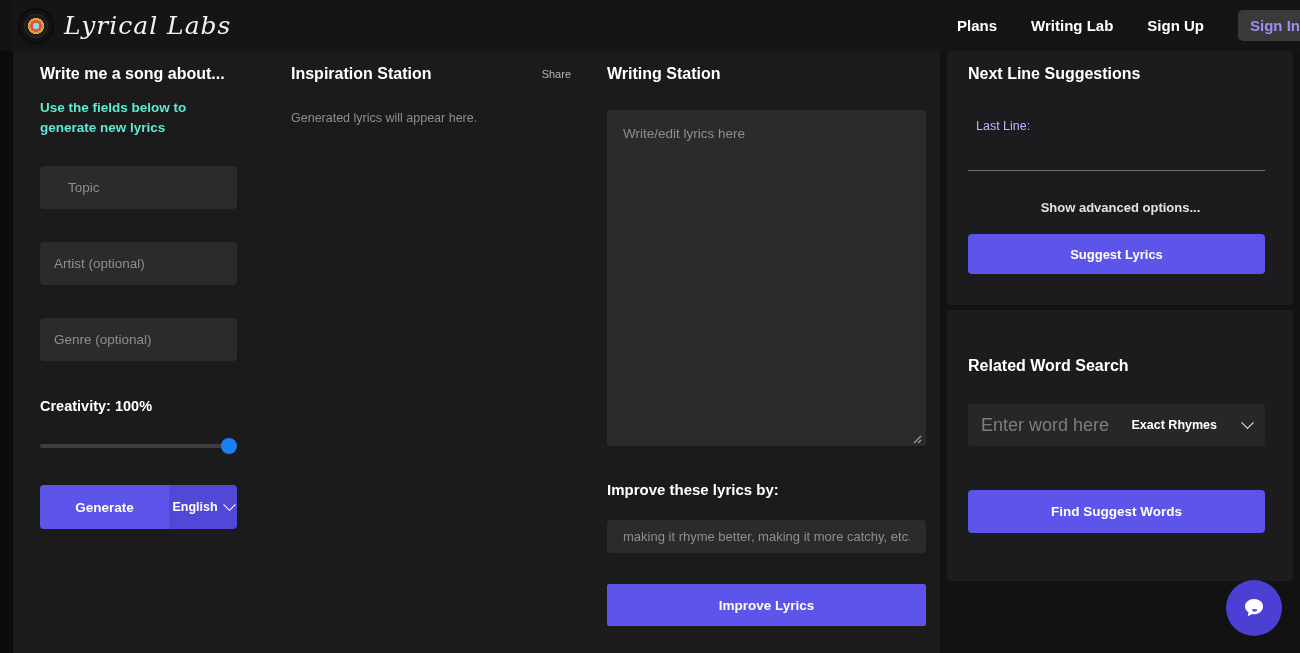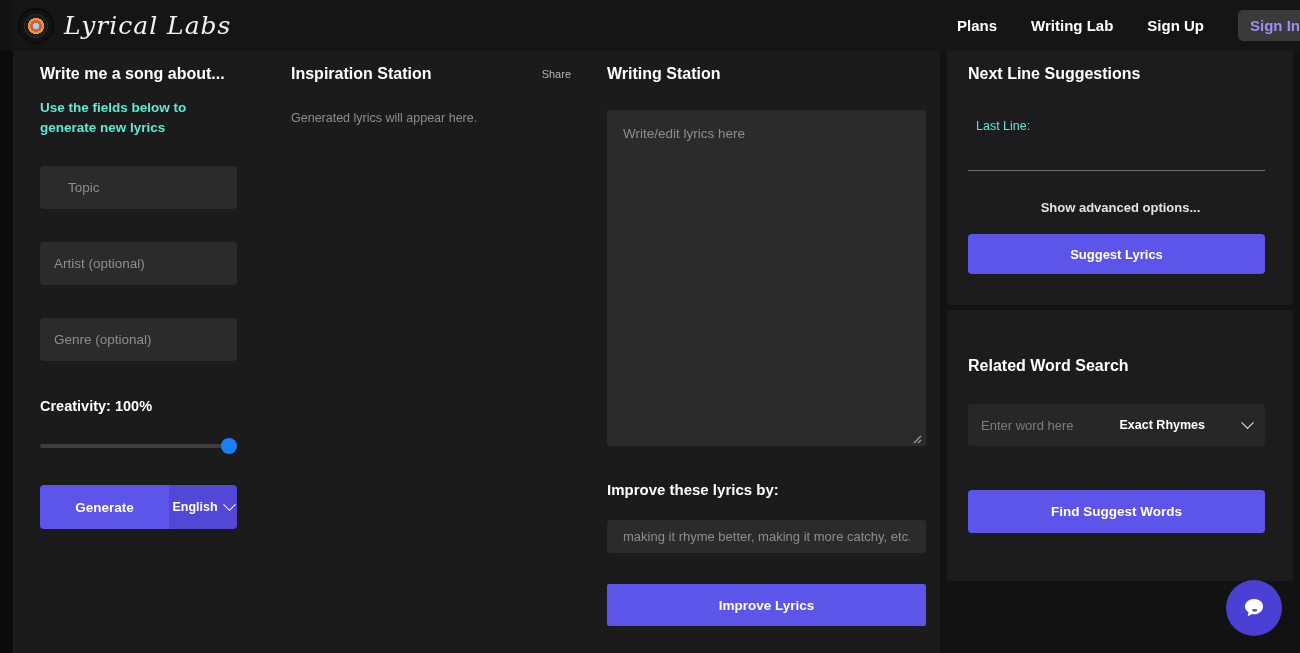--- a/index.html
+++ b/index.html
@@ -147,21 +147,21 @@
   }
 
   
   .card {
     position: absolute; left: 7px; width: 346px;
     background: #1c1c1e; border-radius: 3px;
   }
   .card-a { top: 0; height: 254px; }
   .card-b { top: 259px; height: 271px; }
   .card-inner { padding: 14px 20px 0 21px; }
-  .lastline-label { margin-top: 36px; font-size: 12.5px; color: #5eead4; padding-left: 8px; }
+  .lastline-label { margin-top: 36px; font-size: 12.5px; color: #c4b5fd; padding-left: 8px; }
   .lastline-input {
     margin-top: 12px; width: 297px; height: 26px;
     background: transparent; border: none; border-bottom: 1px solid #6f6f6f;
     color: #e6e6e6; font-size: 13px; outline: none;
     font-family: "Liberation Sans", sans-serif;
   }
   .adv {
     margin-top: 29px; font-size: 13px; font-weight: bold; color: #e3e3e3; cursor: pointer; text-align: center;
   }
   .suggest-btn {
@@ -171,26 +171,26 @@
     font-family: "Liberation Sans", sans-serif;
   }
   .rws-title { margin-top: 33px; }
   .word-row {
     margin-top: 29px; width: 297px; height: 42px;
     background: #272727; border-radius: 3px;
     display: flex; align-items: center;
   }
   .word-input {
     width: 150px; background: transparent; border: none;
-    color: #e6e6e6; font-size: 13px; padding: 0 0 0 13px; outline: none;
+    color: #e6e6e6; font-size: 18px; padding: 0 0 0 13px; outline: none;
     font-family: "Liberation Sans", sans-serif;
   }
   .word-input::placeholder { color: #7e7e7e; }
   .word-select {
-    margin-left: auto; display: flex; align-items: center; gap: 38px;
+    margin-left: auto; display: flex; align-items: center; gap: 26px;
     padding-right: 13px; cursor: pointer;
   }
   .word-select-label { font-size: 12.5px; font-weight: bold; color: #ffffff; white-space: nowrap; }
   .chev-dark { width: 9px; height: 9px; border-right: 1.7px solid #e9e9e9; border-bottom: 1.7px solid #e9e9e9; transform: rotate(45deg) translate(-2px,-2px); }
   .find-btn {
     margin-top: 44px; width: 297px; height: 43px;
     background: #5d54ea; border: none; border-radius: 4px;
     color: #fff; font-size: 13.5px; font-weight: bold; cursor: pointer;
     font-family: "Liberation Sans", sans-serif;
   }

